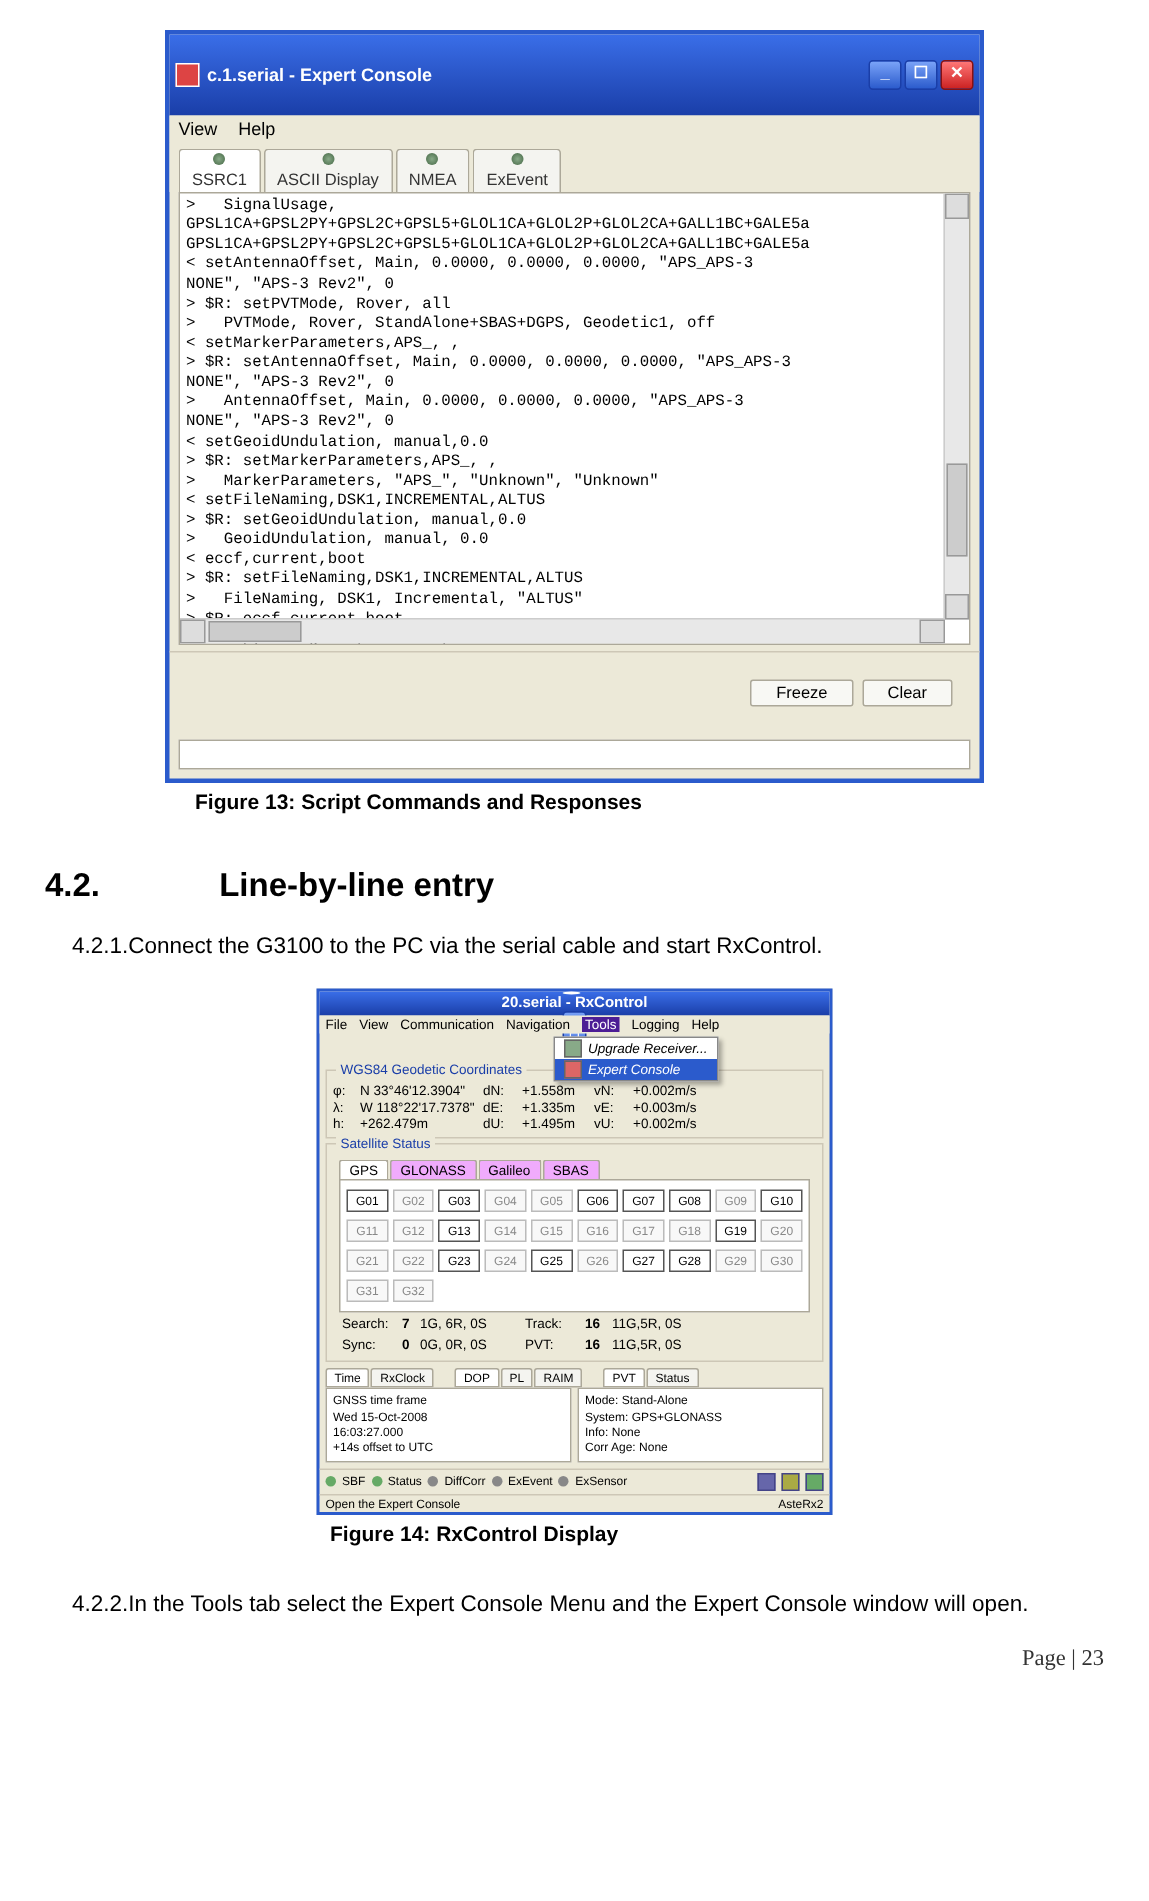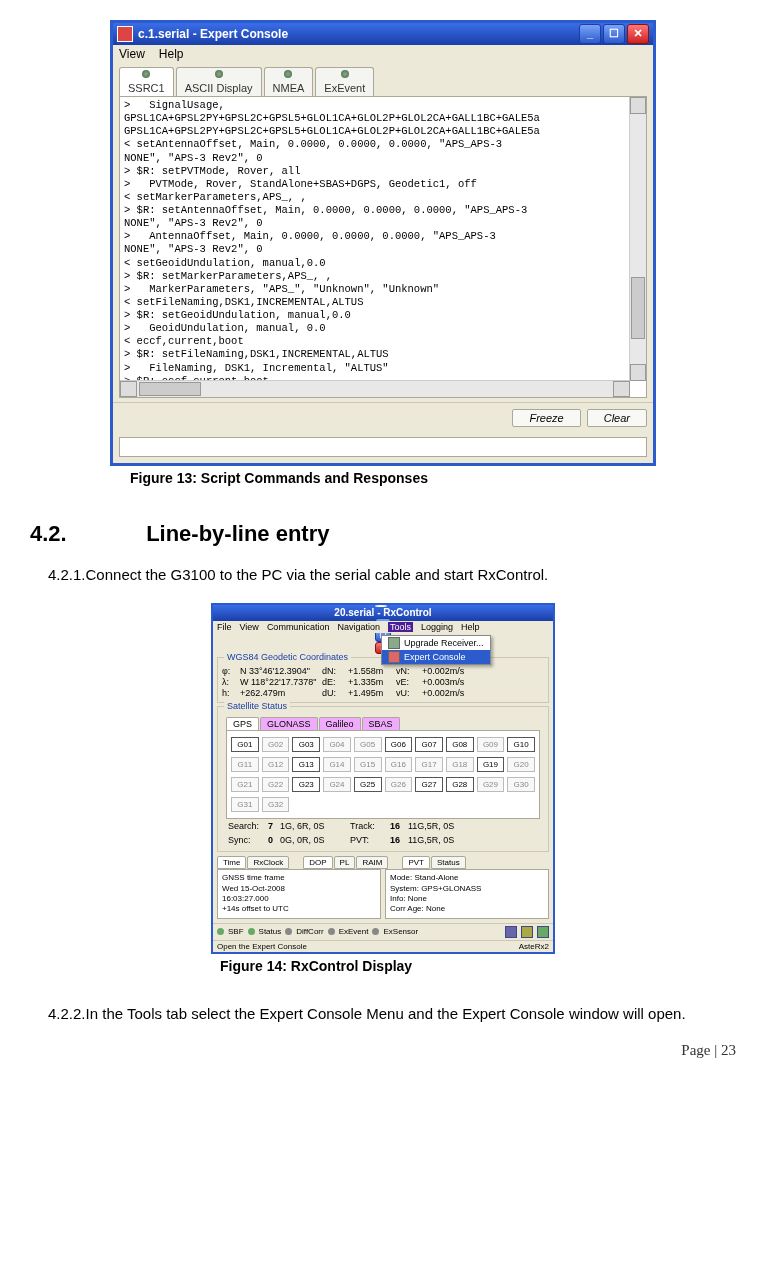--- a/index.html
+++ b/index.html
@@ -64,21 +64,21 @@
     font-size: 11px;
     font-family: Tahoma, Arial, sans-serif;
     text-align: left;
   }
   .titlebar {
     background: linear-gradient(#3a6ee8, #1a3ea8);
     color: #fff;
     height: 22px;
     display: flex;
     align-items: center;
-    padding: 0 4px;
+    padding: 16px 4px;
     font-size: 12px;
     font-weight: bold;
   }
   .titlebar .ticon {
     width: 14px; height: 14px; background: #d44; border: 1px solid #fff; margin-right: 5px;
   }
   .titlebar .spacer { flex:1; }
   .winbtns { display:flex; gap:2px; }
   .winbtn {
     width: 20px; height: 18px;
@@ -149,24 +149,23 @@
     display:flex; flex-direction:column;
   }
   .vscroll .arrow{height:15px;background:#ddd;border:1px solid #999;}
   .vscroll .vtrack{flex:1; position:relative;}
   .vscroll .vthumb{
     position:absolute; left:1px; right:1px;
     top:65%; height:60px; background:#ccc;border:1px solid #999;
   }
   .btnrow {
     display:flex; justify-content:flex-end; gap:6px;
-    padding:6px;
+    padding:18px;
     border-top:1px solid #cdc7b6;
     margin-top:4px;
-    font-style:italic;
   }
   .xpbtn {
     background:#f8f8f4;
     border:1px solid #aca899;
     padding: 2px 16px;
     font-size:11px;
     border-radius:2px;
   }
   .cmdinput {
     margin: 4px 6px 6px 6px;
@@ -195,25 +194,26 @@
   .tb2 .spacer{flex:1;}
   .tb2 .winbtn{width:14px;height:12px;font-size:8px;line-height:10px;}
   .mb2 {
     display:flex; gap:8px; padding:1px 4px; font-size:9px;
     background:#ece9d8;
     position:relative;
   }
   .mb2 span { white-space:nowrap; }
   .dropdown {
     position:absolute;
-    left:168px; top:14px;
+    left:156px; top:14px;
     background:#fff; border:1px solid #888;
     font-size:9px;
     box-shadow: 2px 2px 3px rgba(0,0,0,0.3);
     z-index:5;
+    font-style:italic;
   }
   .dropdown .dditem {
     padding:1px 6px; display:flex; align-items:center; gap:4px;
     white-space:nowrap;
   }
   .dropdown .dditem.sel {
     background:#2b5bcc; color:#fff;
   }
   .ddicon{width:10px;height:10px;background:#8a8;border:1px solid #666;}
 

